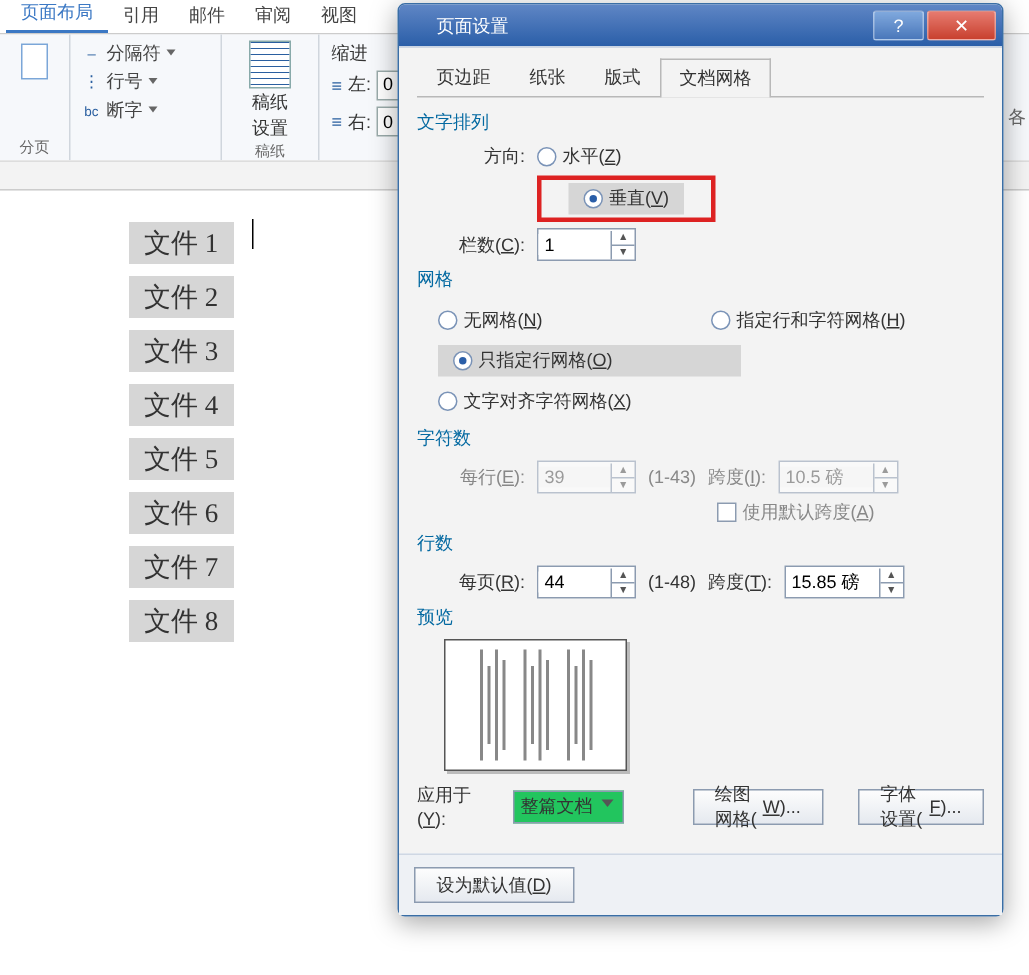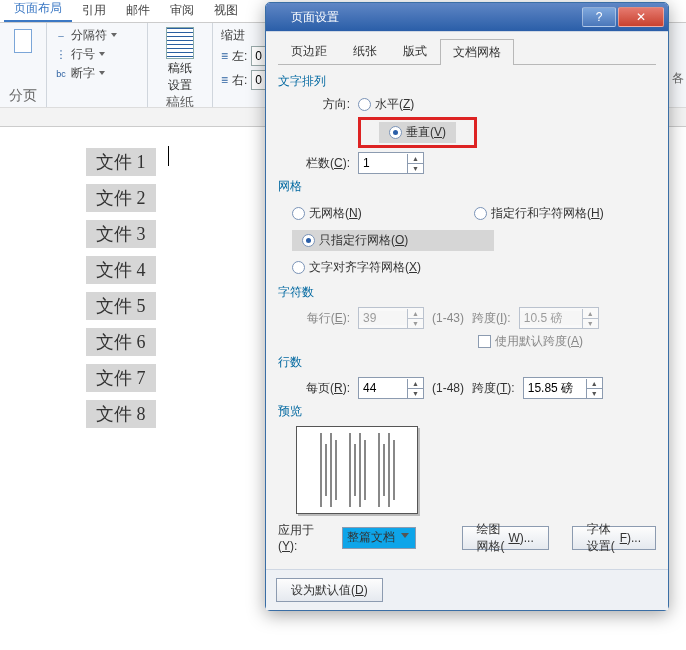--- a/index.html
+++ b/index.html
@@ -5,21 +5,21 @@
 html,body{margin:0;padding:0;font-family:"Microsoft YaHei","SimSun",sans-serif;font-size:12px;background:#fff;color:#333}
 .root{position:relative;width:686px;height:650px;overflow:hidden}
 
 
 .ribbon-tabs{display:flex;gap:0;border-bottom:1px solid #ccc;padding-left:4px;height:22px;align-items:flex-end}
 .ribbon-tabs span{padding:3px 10px;color:#444;cursor:pointer}
 .ribbon-tabs span.active{color:#3b78c4;border-bottom:2px solid #3b78c4}
 
 .ribbon-body{display:flex;height:84px;border-bottom:1px solid #ccc;background:#f6f8fb}
 .rgroup{border-right:1px solid #d0d6dd;padding:4px 8px 2px;display:flex;flex-direction:column;justify-content:space-between}
-.rgroup .lbl{text-align:center;color:#666;font-size:14px}
+.rgroup .lbl{text-align:center;color:#666;font-size:10px}
 .big-icon{width:16px;height:22px;border:1px solid #7ba6d8;background:#fff;margin:2px auto 0}
 .stack{display:flex;flex-direction:column;gap:2px}
 .stack-item{display:flex;align-items:center;gap:4px;color:#444}
 .sq{width:12px;height:12px;display:flex;align-items:center;justify-content:center;color:#2a5fa0;font-size:11px}
 .tri{width:0;height:0;border:3px solid transparent;border-top:4px solid #666;margin-top:2px}
 
 .draft{display:flex;flex-direction:column;align-items:center;gap:1px}
 .draft-ico{width:26px;height:30px;background:repeating-linear-gradient(to bottom,#2a5fa0 0 1px,#fff 1px 4px);border:1px solid #8aa}
 
 .indent-row{display:flex;align-items:center;gap:4px;margin:2px 0}
@@ -67,21 +67,21 @@
 
 .grid-opts{display:flex;flex-wrap:wrap;margin-left:14px}
 .grid-opts .radio{width:50%;margin:4px 0}
 .chk{display:flex;align-items:center;gap:4px}
 .chk .box{width:11px;height:11px;border:1px solid #8c9bb0;background:#fff}
 
 .preview{margin:6px 0 6px 18px;width:108px;height:74px;border:1px solid #555;box-shadow:2px 2px 0 #bbb;background:#fff;display:flex;align-items:center;justify-content:center;gap:3px;padding:6px}
 .preview .bar{width:2px;height:100%;background:#888}
 
 .bottom-row{display:flex;align-items:center;gap:23px;margin:8px 0 6px}
-.select{border:1px solid #8c9bb0;background:#0ea5e9;height:20px;display:flex;align-items:center;padding:0 4px;gap:6px}
+.select{border:1px solid #8c9bb0;background:#22c55e;height:20px;display:flex;align-items:center;padding:0 4px;gap:6px}
 .select .dd{width:0;height:0;border:4px solid transparent;border-top:5px solid #555}
 .btn{border:1px solid #8c9bb0;background:linear-gradient(#fdfdfd,#e5e9ef);height:22px;padding:0 14px;display:flex;align-items:center;cursor:pointer}
 .dlg-footer{display:flex;justify-content:space-between;align-items:center;border-top:1px solid #cfd7e3;padding:8px 10px;background:#eef1f5}
 .dlg-footer .right{display:flex;gap:10px}
 .muted{color:#888}
 .stray{position:absolute;right:2px;top:70px;color:#666}
 </style>
 </head>
 <body>
 <div class="root">

